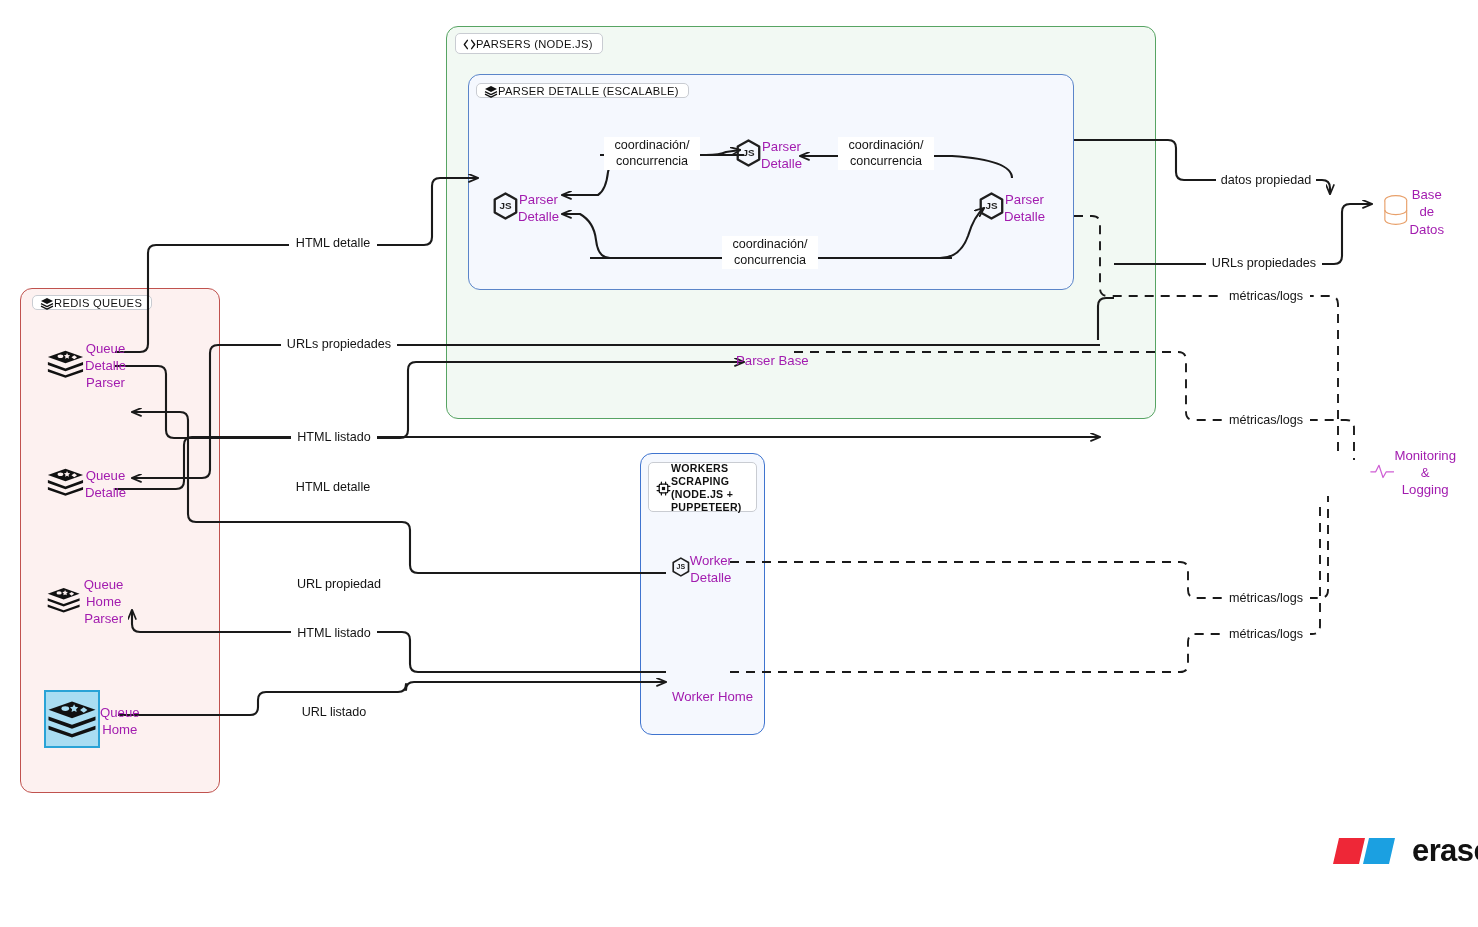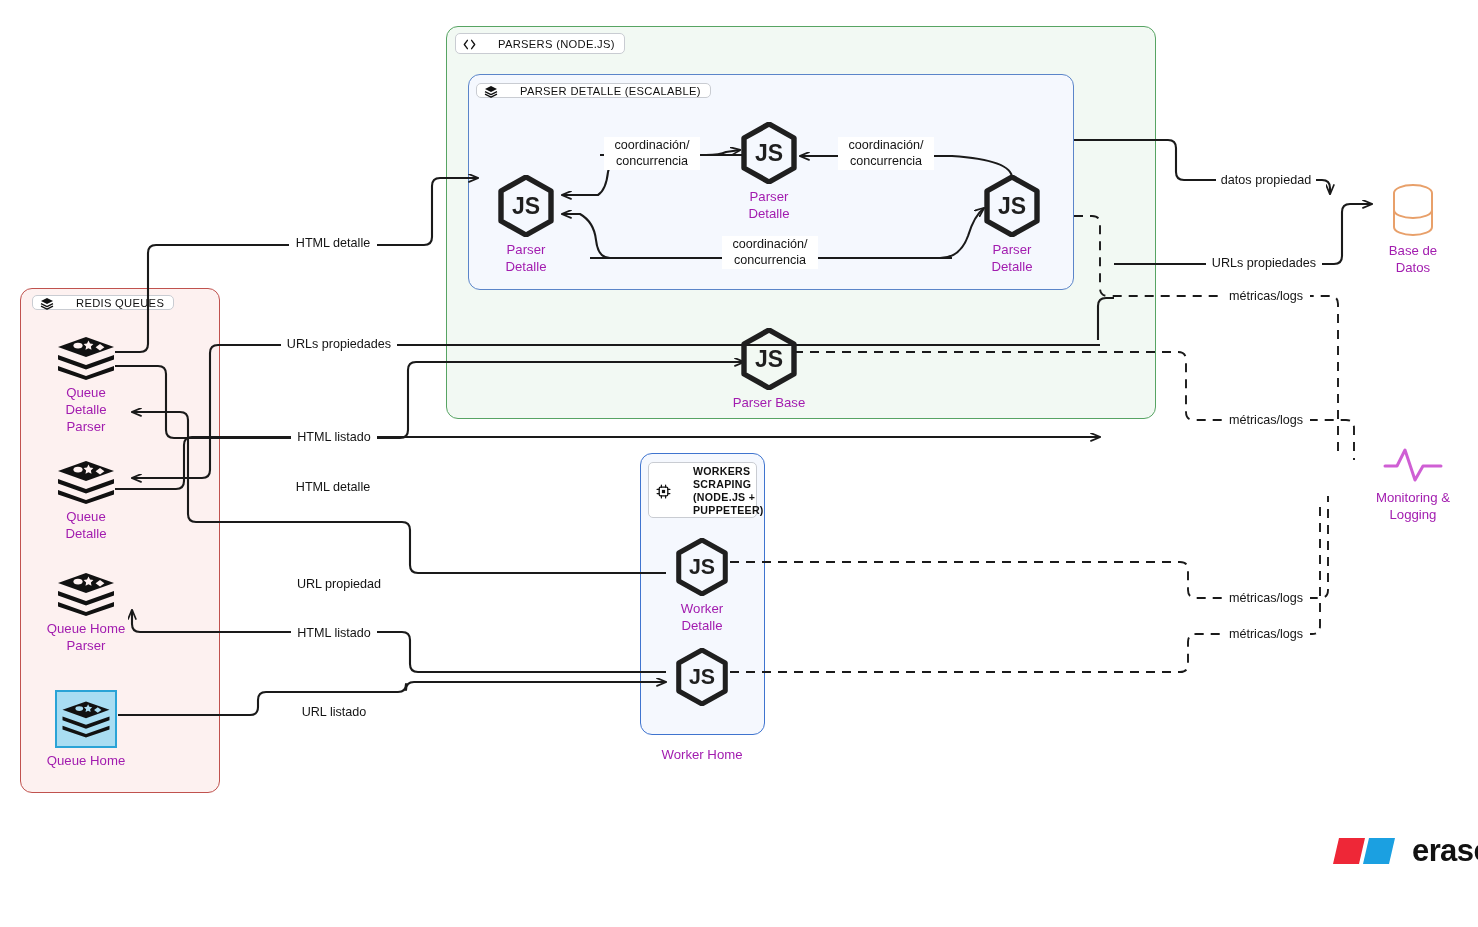--- a/index.html
+++ b/index.html
@@ -7,23 +7,23 @@
        font-family:"Liberation Sans","DejaVu Sans",sans-serif;}
   #stage{position:absolute;left:0;top:0;width:1478px;height:927px;}
   svg.layer{position:absolute;left:0;top:0;width:1478px;height:927px;overflow:visible;}
   .edge{fill:none;stroke:#1a1a1a;stroke-width:2.1;stroke-linejoin:round;stroke-linecap:butt;}
   .edge-dash{fill:none;stroke:#1a1a1a;stroke-width:1.9;stroke-dasharray:9 7;stroke-linejoin:round;}
   .elabel{font-size:12.6px;fill:#141414;font-family:"Liberation Sans","DejaVu Sans",sans-serif;
           text-anchor:middle;dominant-baseline:middle;}
   .elabel-bg{fill:#ffffff;}
   .container{position:absolute;border-radius:12px;box-sizing:border-box;}
   .grp-chip{position:absolute;background:#ffffff;border:1px solid #c9ccd2;border-radius:5px;
-            display:flex;align-items:center;gap:22px;padding:3px 9px 1px 7px;box-sizing:border-box;}
+            display:flex;align-items:center;gap:0;padding:3px 9px 1px 7px;box-sizing:border-box;}
   .grp-chip span.txt{font-size:11.2px;color:#111;letter-spacing:.3px;line-height:1.22;white-space:pre-line;}
-  .node{position:absolute;display:flex;flex-direction:column;align-items:center;}
+  .node{position:absolute;display:flex;flex-direction:row;align-items:center;}
   .node .cap{margin-top:4px;font-size:13.2px;color:#a21caf;text-align:center;line-height:1.3;white-space:pre-line;}
   .eraser{position:absolute;display:flex;align-items:center;gap:9px;}
   .eraser .word{font-size:31px;font-weight:700;color:#111;letter-spacing:-.6px;}
 </style>
 </head>
 <body>
 
 <div id="stage">
 
   <div class="container" style="left:446px;top:26px;width:710px;height:393px;background:#f2f9f3;border:1.6px solid #57a463;"></div>
@@ -53,21 +53,21 @@
 
   <div class="grp-chip" style="left:32px;top:295px;height:15px;">
     <svg width="14" height="13" viewBox="0 0 14 13">
       <path d="M7 1 L13 4 L7 7 L1 4 Z" fill="#111"></path>
       <path d="M1 6.6 L7 9.6 L13 6.6" fill="none" stroke="#111" stroke-width="1.3" stroke-linejoin="round"></path>
       <path d="M1 9.2 L7 12.2 L13 9.2" fill="none" stroke="#111" stroke-width="1.3" stroke-linejoin="round"></path>
     </svg>
     <span class="txt">REDIS QUEUES</span>
   </div>
 
-  <div class="grp-chip" style="left:648px;top:462px;width:109px;height:56px;align-items:center;">
+  <div class="grp-chip" style="left:648px;top:462px;width:109px;height:50px;align-items:center;">
     <svg width="15" height="15" viewBox="0 0 15 15" style="flex:none;">
       <rect x="3.2" y="3.2" width="8.6" height="8.6" rx="1.4" fill="none" stroke="#111" stroke-width="1.3"></rect>
       <rect x="5.9" y="5.9" width="3.2" height="3.2" fill="#111"></rect>
       <path d="M5.4 3.2 V1.1 M9.6 3.2 V1.1 M5.4 11.8 V13.9 M9.6 11.8 V13.9
                M3.2 5.4 H1.1 M3.2 9.6 H1.1 M11.8 5.4 H13.9 M11.8 9.6 H13.9" stroke="#111" stroke-width="1.2" stroke-linecap="round"></path>
     </svg>
     <span class="txt" style="font-size:10.6px;font-weight:600;">WORKERS
 SCRAPING
 (NODE.JS +
 PUPPETEER)</span>

